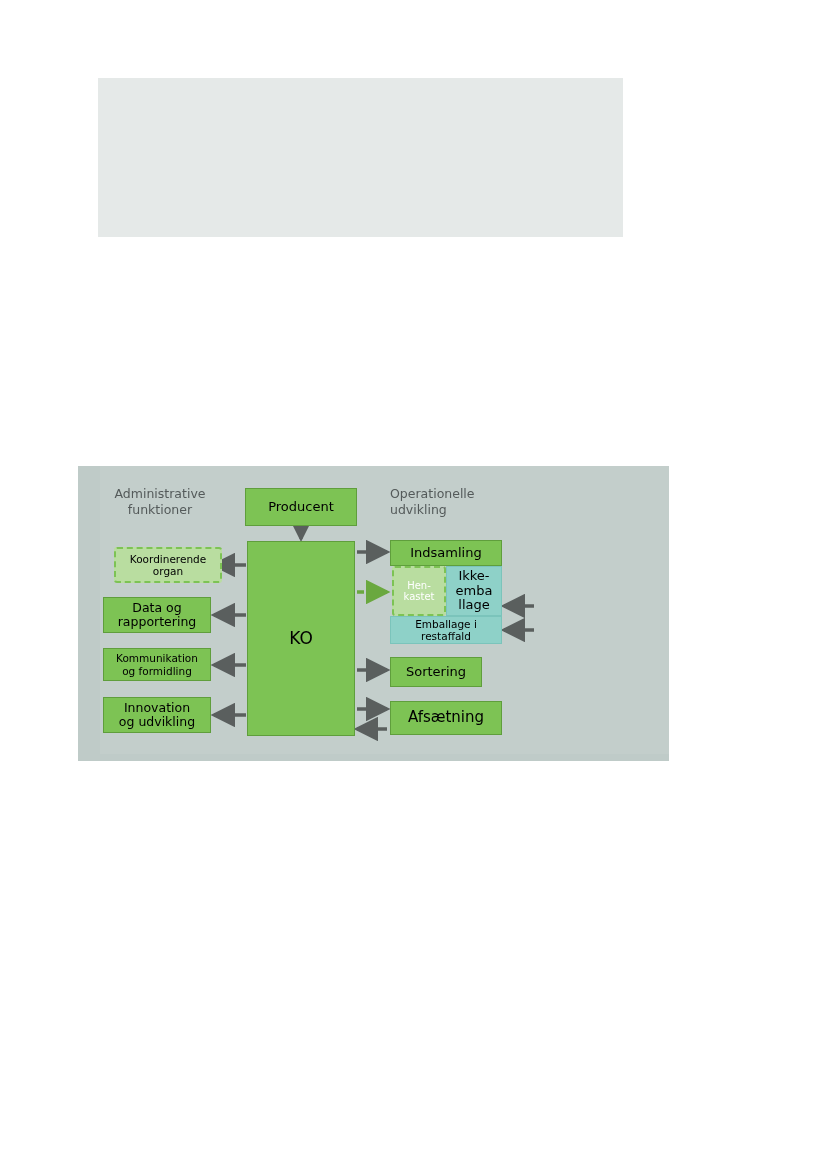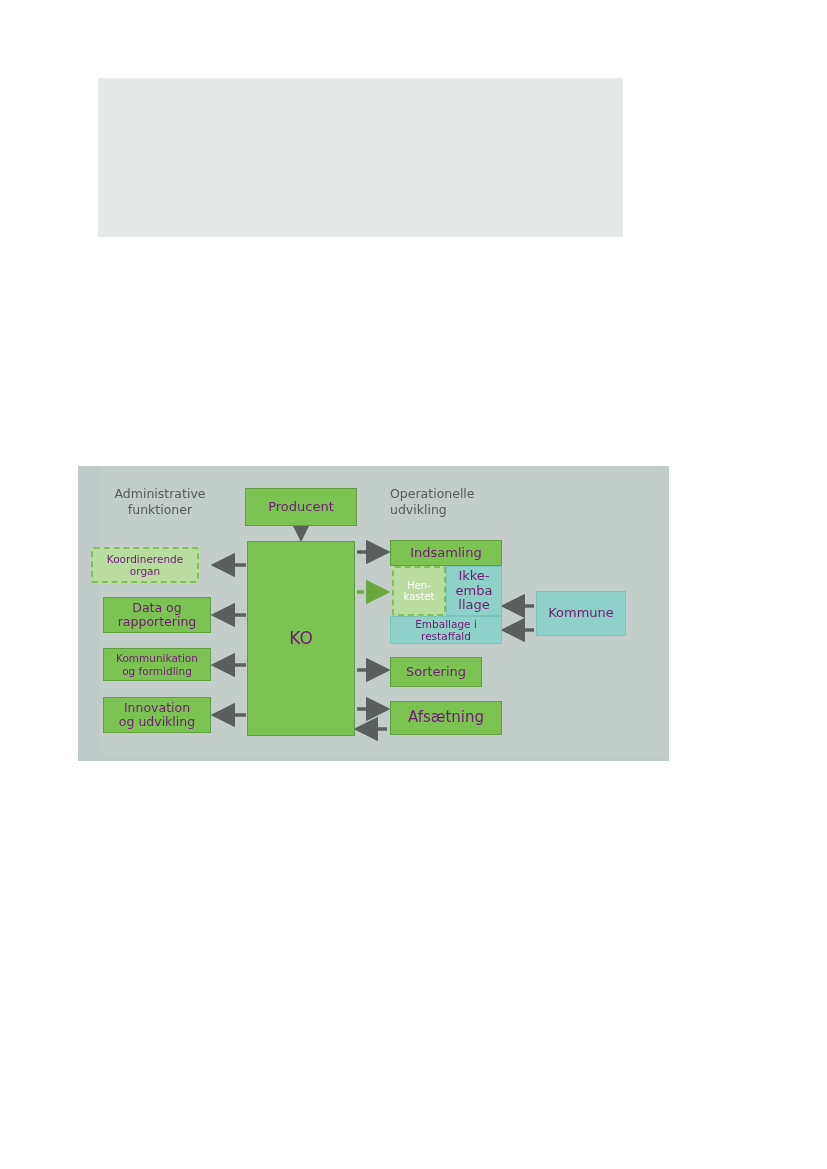--- a/index.html
+++ b/index.html
@@ -45,21 +45,21 @@
   }
 
   
   .node {
     position: absolute;
     box-sizing: border-box;
     display: flex;
     align-items: center;
     justify-content: center;
     text-align: center;
-    color: #701a75;
+    color: #000000;
     line-height: 1.15;
     white-space: pre-line;
   }
   .green {
     background: #7dc354;
     border: 1px solid #5f9e3c;
   }
   .teal {
     background: #8ed1c8;
     border: 1px solid #7bc4bb;
@@ -77,21 +77,21 @@
     font-size: 12.5px;
     line-height: 1.25;
     text-align: center;
     white-space: pre-line;
   }
 
   
   #node-producent   { left: 167px; top:  22px; width: 112px; height: 38px; font-size: 13px; }
   #node-ko          { left: 169px; top:  75px; width: 108px; height: 195px; font-size: 17px; }
 
-  #node-koordinerende { left: 13px; top:  81px; width: 108px; height: 36px; font-size: 10.5px; }
+  #node-koordinerende { left: 36px; top:  81px; width: 108px; height: 36px; font-size: 10.5px; }
   #node-data          { left: 25px; top: 131px; width: 108px; height: 36px; font-size: 12.5px; }
   #node-kommunikation { left: 25px; top: 182px; width: 108px; height: 33px; font-size: 10.5px; }
   #node-innovation    { left: 25px; top: 231px; width: 108px; height: 36px; font-size: 12.5px; }
 
   
   #group-indsamling { position: absolute; left: 312px; top: 74px; width: 112px; height: 104px; }
   #node-indsamling  { left: 0px;  top:  0px; width: 112px; height: 26px; font-size: 13px; }
   #node-henkastet   { left: 2px;  top:  26px; width: 54px;  height: 50px; font-size: 10px; color:#ffffff; }
   #node-ikkeemb     { left: 56px; top:  26px; width: 56px;  height: 50px; font-size: 13px; }
   #node-embrest     { left: 0px;  top:  76px; width: 112px; height: 28px; font-size: 10.5px; }
@@ -185,15 +185,14 @@
 kastet</div>
 
     <div class="node teal" id="node-embrest">Emballage i
 restaffald</div>
   </div>
 
   <div class="node green" id="node-sortering">Sortering</div>
 
   <div class="node green" id="node-afsaetning">Afsætning</div>
 
-  <div class="node teal" id="node-kommune">Kommune</div>
 
 </div>
 
 </body></html>

